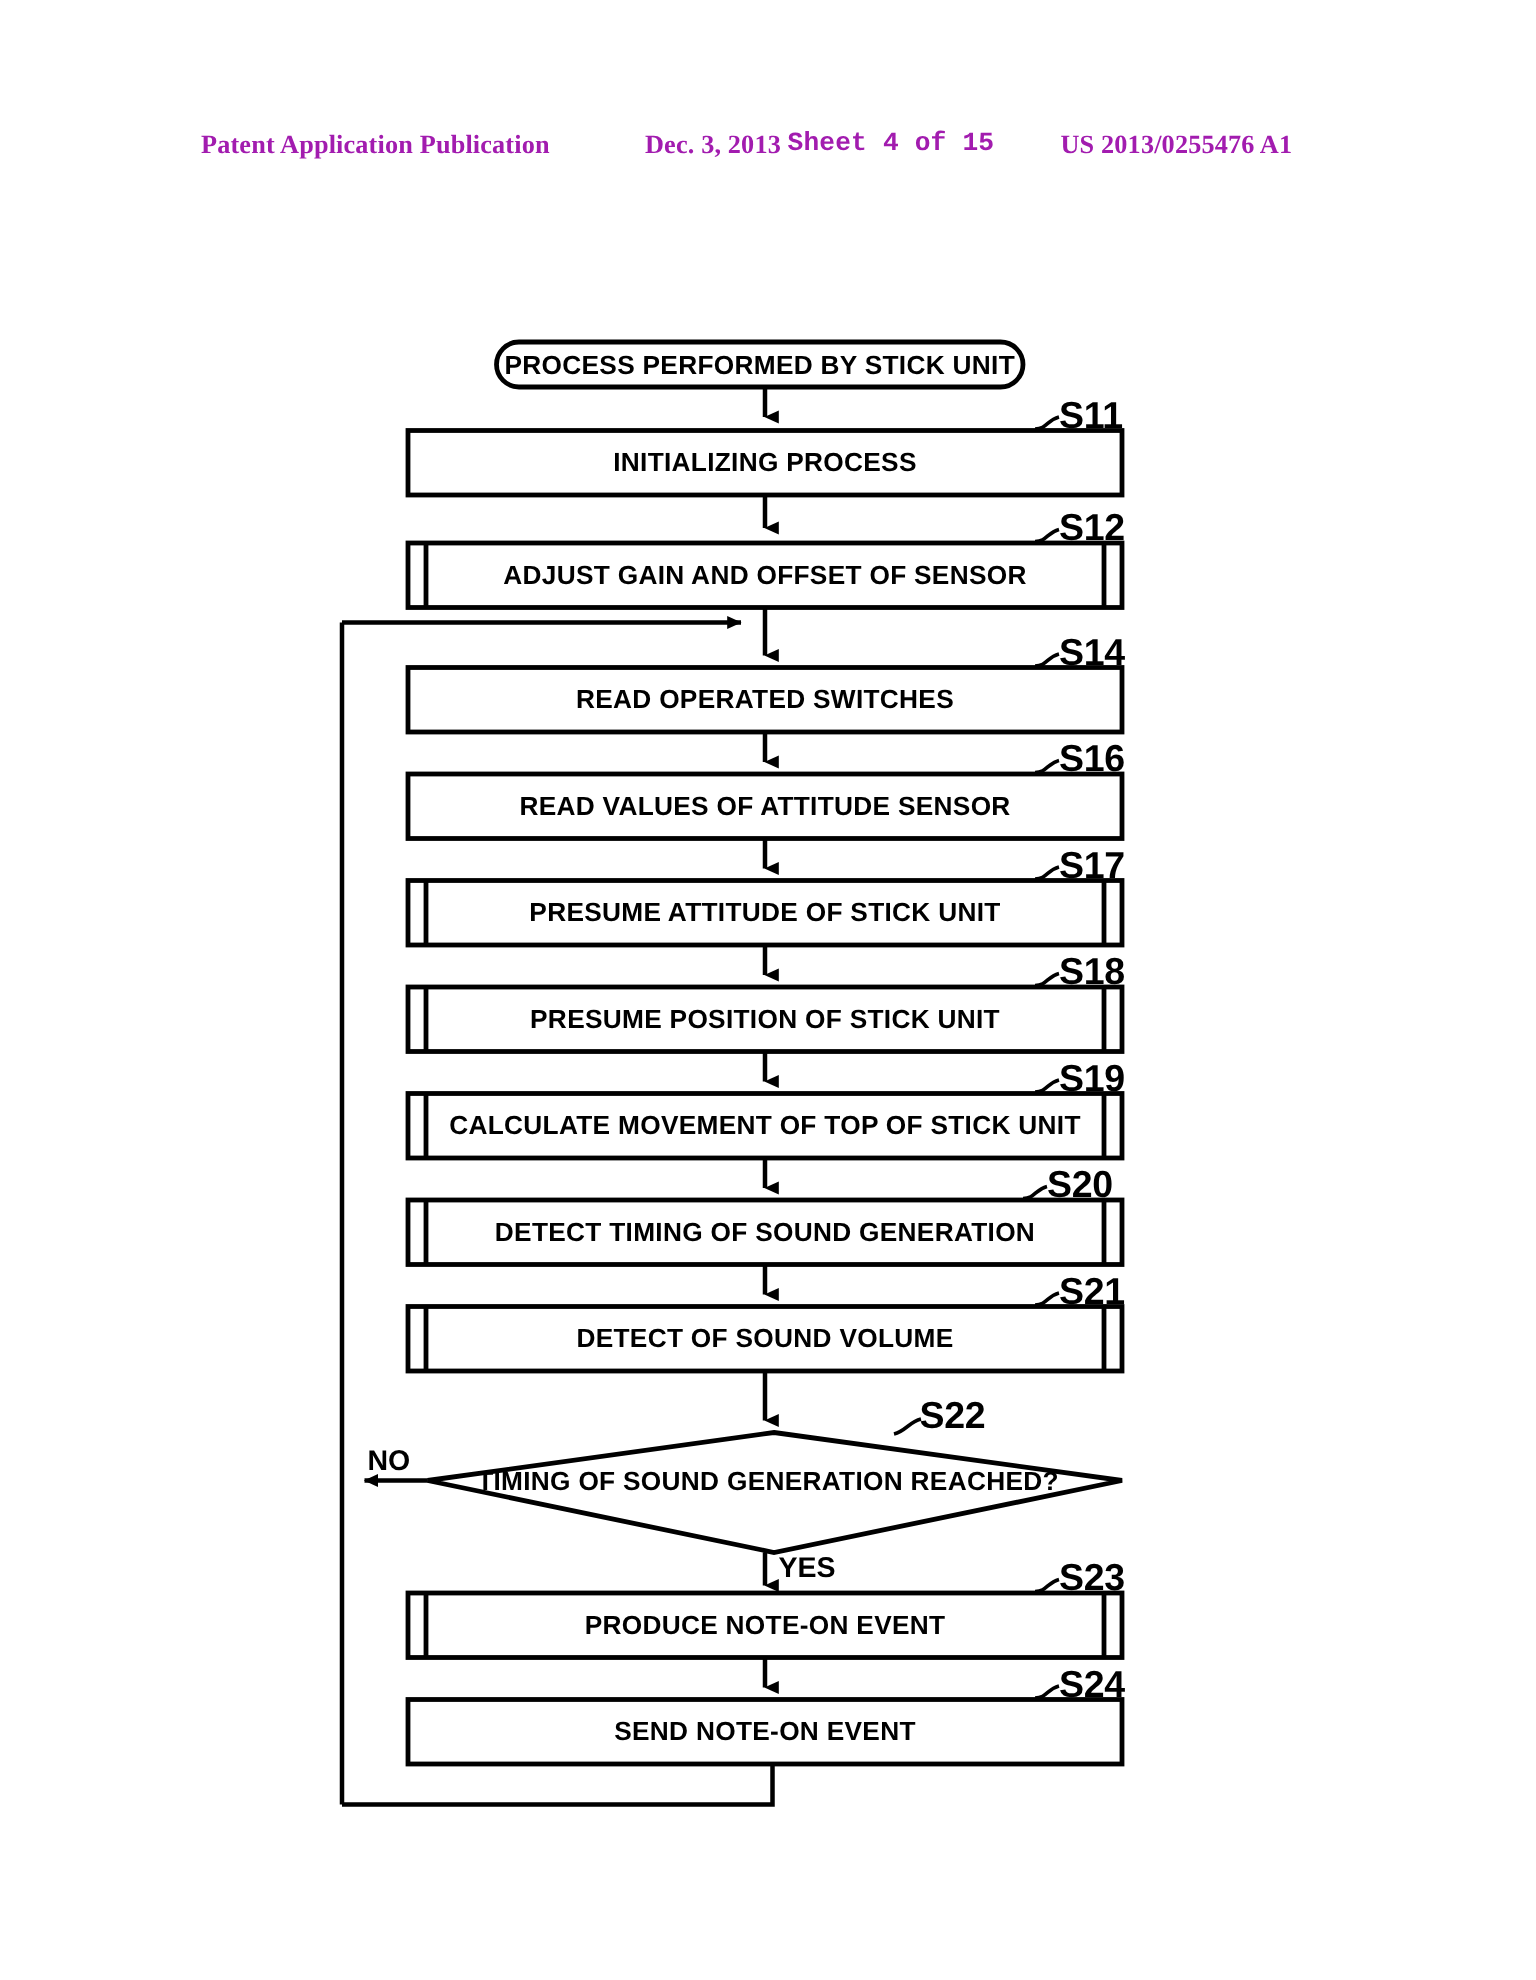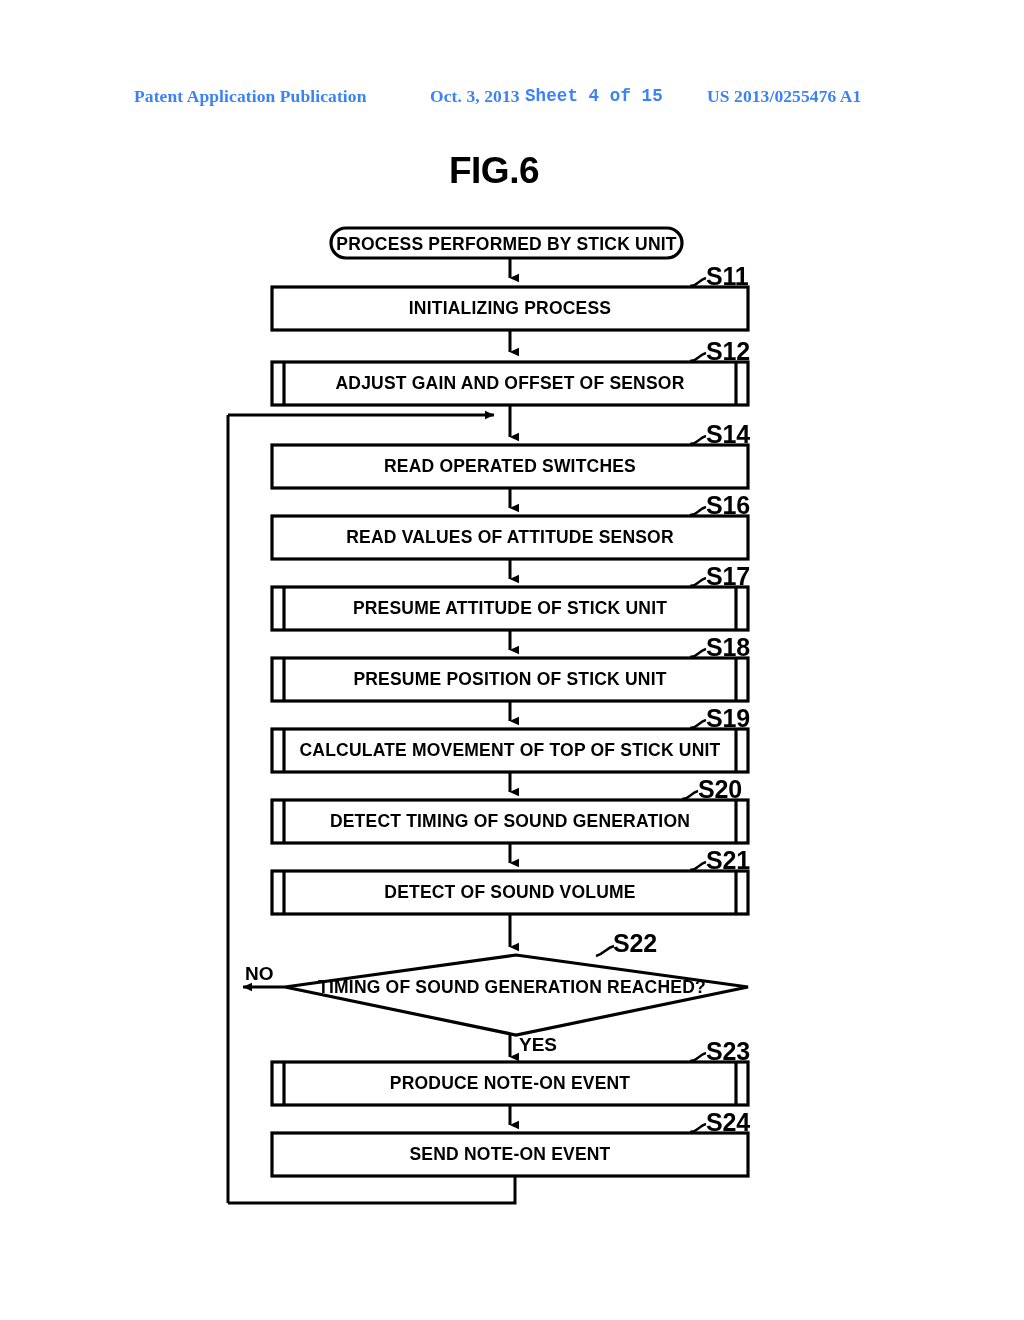--- a/index.html
+++ b/index.html
@@ -22,21 +22,21 @@
   
   .pub-header {
     position: absolute;
     top: 86px;
     left: 0;
     width: 1024px;
     height: 24px;
     font-family: "Liberation Serif", serif;
     font-weight: bold;
     font-size: 17.5px;
-    color: #3b82f6;
+    color: #a21caf;
     white-space: nowrap;
   }
   .pub-header span {
     position: absolute;
     top: 0;
     letter-spacing: 0.1px;
   }
   .hdr-pub    { left: 134px; }
   .hdr-date   { left: 430px; }
   .hdr-sheet  { left: 525px; font-family: Liberation Mono, monospace; }
@@ -104,28 +104,25 @@
     fill: none;
   }
 </style>
 </head>
 <body>
 
 <div class="page">
 
   <div class="pub-header">
     <span class="hdr-pub">Patent Application Publication</span>
-    <span class="hdr-date">Oct. 3, 2013</span>
+    <span class="hdr-date">Dec. 3, 2013</span>
     <span class="hdr-sheet">Sheet 4 of 15</span>
     <span class="hdr-number">US 2013/0255476 A1</span>
   </div>
 
-  <div class="fig-title">
-    <span class="fig-title-inner">FIG.6</span>
-  </div>
 
   <svg class="flow" viewBox="0 0 1024 1320">
     <defs>
       <marker id="arrowDown" markerWidth="12" markerHeight="12" refX="5" refY="9.2" orient="auto" markerUnits="userSpaceOnUse">
         <path d="M0.6,0 L9.4,0 L5,9.6 Z" fill="#000000"></path>
       </marker>
       <marker id="arrowRight" markerWidth="12" markerHeight="12" refX="9.2" refY="5" orient="auto" markerUnits="userSpaceOnUse">
         <path d="M0,0.6 L0,9.4 L9.6,5 Z" fill="#000000"></path>
       </marker>
       <marker id="arrowLeft" markerWidth="12" markerHeight="12" refX="9.2" refY="5" orient="auto" markerUnits="userSpaceOnUse">

